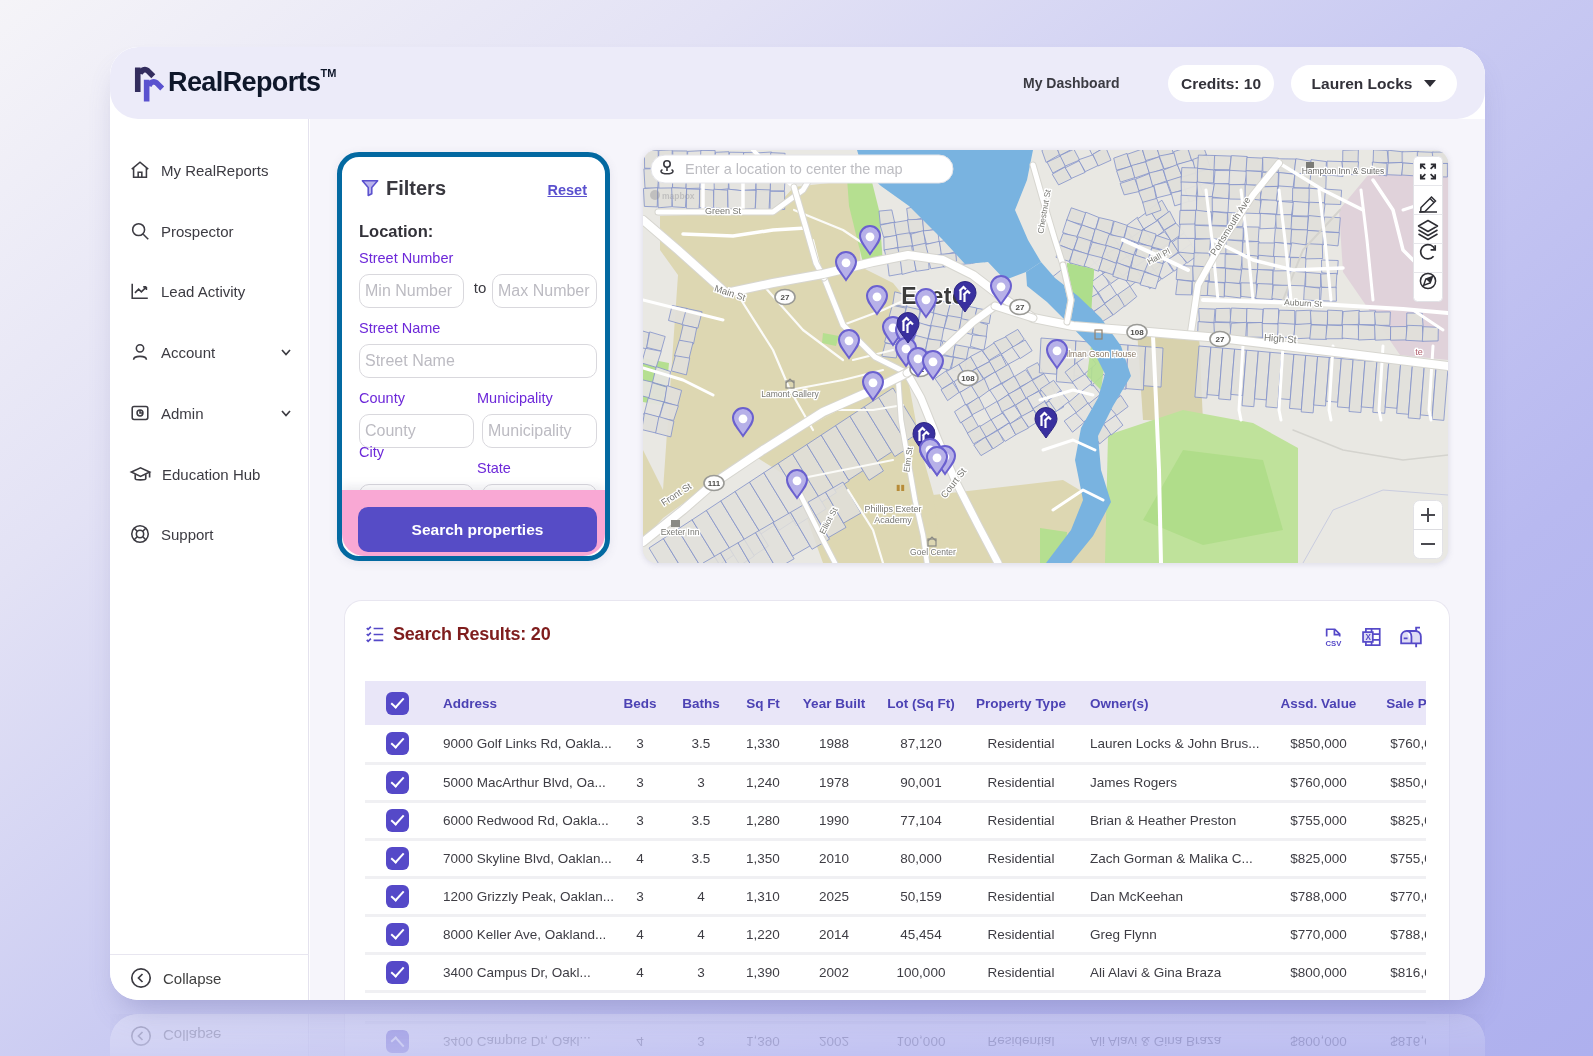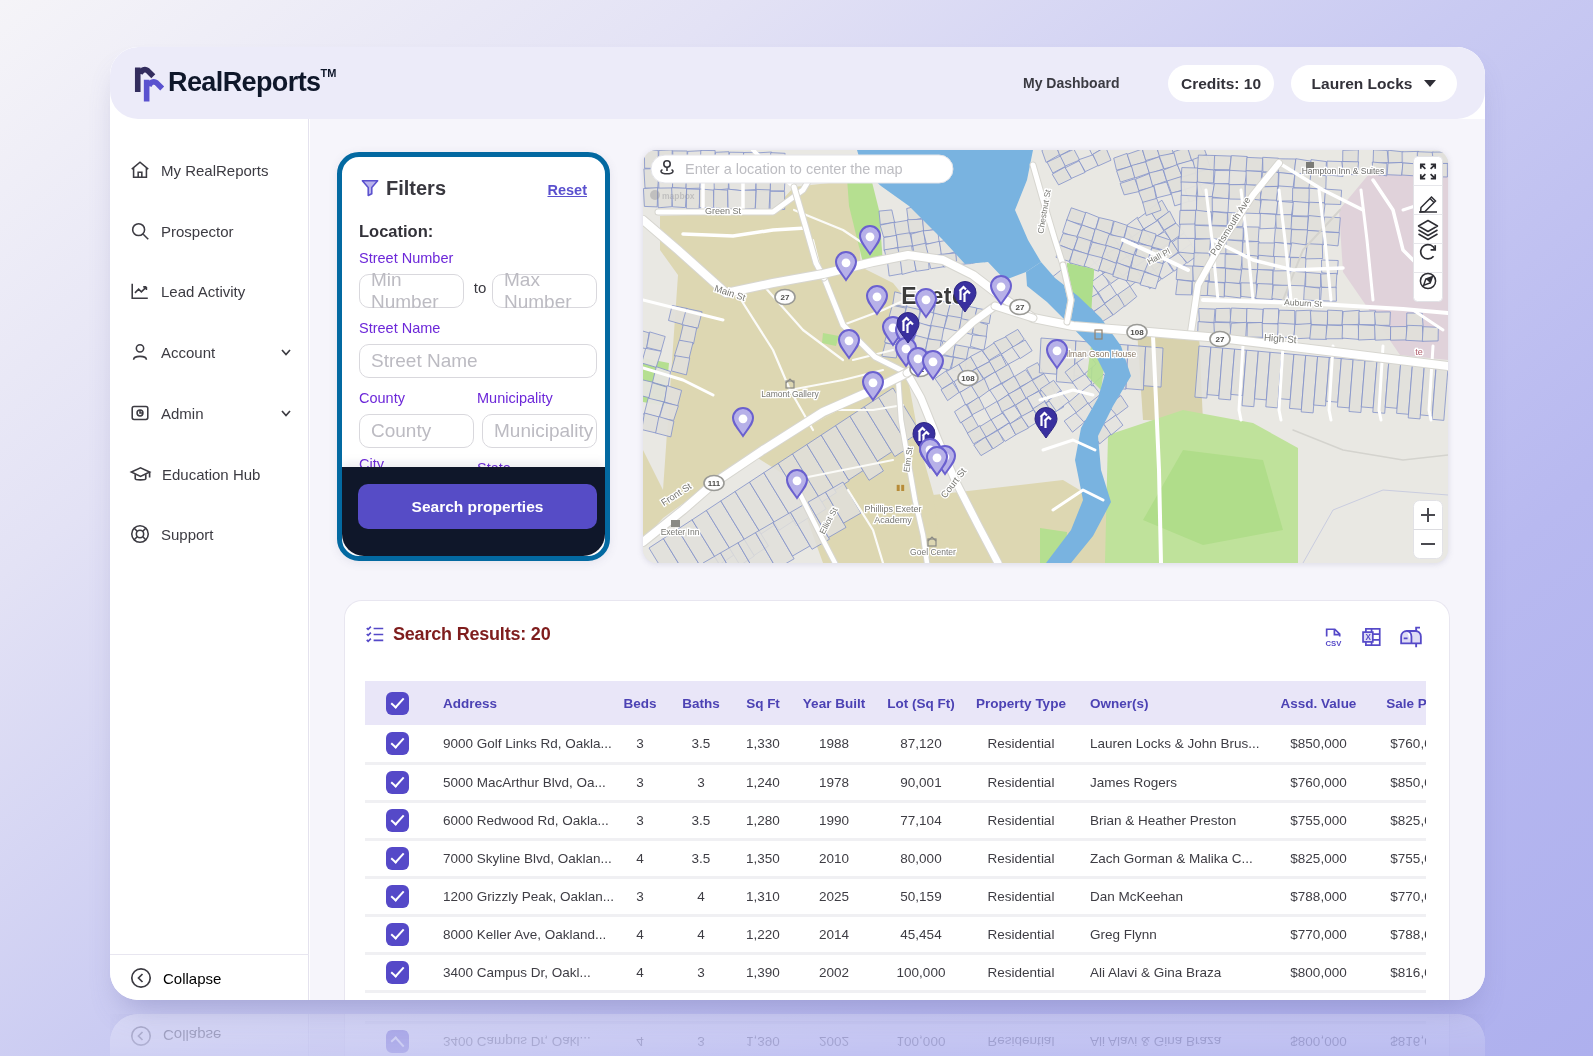--- a/index.html
+++ b/index.html
@@ -31,36 +31,36 @@
 #side {
   position:absolute; left:0; top:72px; width:199px; height:881px; background:#fff;
   border-right:1px solid #e4e2ee;
 }
 .nav { position:absolute; left:0; width:199px; height:34px; display:flex; align-items:center; }
 .nav svg { margin-left:19px; flex:none; }
 .nav .lbl { margin-left:10px; font-size:15px; color:#3c3b42; }
 .nav .chev { position:absolute; right:16px; }
 #collapse { position:absolute; left:0; top:835px; width:199px; border-top:1px solid #e8e6f0; height:47px; display:flex; align-items:center; }
 #collapse svg { margin-left:19px; }
-#collapse .lbl { margin-left:10px; font-size:15px; color:#000000; }
+#collapse .lbl { margin-left:10px; font-size:15px; color:#404040; }
 
 #content { position:absolute; left:200px; top:72px; width:1175px; height:881px; background:#f6f5fb; }
 
 #fcard {
   position:absolute; left:27px; top:33px; width:273px; height:409px;
   background:#fff; border-radius:22px; box-shadow:0 2px 10px rgba(80,80,120,0.10); border:5px solid #0369a1;
   overflow:hidden;
 }
 .flbl { position:absolute; font-size:14.5px; color:#6d28d9; }
 .finput {
   position:absolute; height:34px; border:1px solid #d9d8dd; border-radius:10px; background:#fff;
-  display:flex; align-items:center; padding-left:11px; font-size:19px; color:#bcbbc2;
+  display:flex; align-items:center; padding-left:5px; font-size:16px; color:#bcbbc2;
 }
 .ffoot {
-  position:absolute; left:0; bottom:0; width:100%; height:89px; background:#0f172a;
+  position:absolute; left:0; bottom:0; width:100%; height:66px; background:#f9a8d4;
   box-shadow:0 -4px 10px rgba(100,100,130,0.13); border-radius:0 0 22px 22px;
 }
 .searchbtn {
   position:absolute; left:16px; top:17px; width:239px; height:45px; background:#564cc6; border-radius:10px;
   color:#fff; font-size:15.5px; font-weight:bold; display:flex; align-items:center; justify-content:center;
 }
 
 #mapcard { position:absolute; left:333px; top:31px; width:805px; height:413px; border-radius:14px; overflow:hidden; box-shadow:0 1px 6px rgba(90,90,120,0.18); background:#e9e8e3;}
 
 #rescard {
@@ -180,21 +180,21 @@
       <div class="flbl" style="left:17px;top:93px;">Street Number</div>
       <div class="finput" style="left:17px;top:117px;width:105px;">Min Number</div>
       <div style="position:absolute;left:127px;top:122px;width:22px;text-align:center;font-size:15px;color:#3a3940;">to</div>
       <div class="finput" style="left:150px;top:117px;width:105px;">Max Number</div>
       <div class="flbl" style="left:17px;top:163px;">Street Name</div>
       <div class="finput" style="left:17px;top:187px;width:238px;">Street Name</div>
       <div class="flbl" style="left:17px;top:233px;">County</div>
       <div class="flbl" style="left:135px;top:233px;">Municipality</div>
       <div class="finput" style="left:17px;top:257px;width:115px;">County</div>
       <div class="finput" style="left:140px;top:257px;width:115px;">Municipality</div>
-      <div class="flbl" style="left:17px;top:299px;">City</div>
+      <div class="flbl" style="left:17px;top:287px;">City</div>
       <div class="flbl" style="left:135px;top:303px;">State</div>
       <div class="finput" style="left:17px;top:327px;width:115px;">&nbsp;</div>
       <div class="finput" style="left:140px;top:327px;width:115px;">&nbsp;</div>
       <div class="ffoot">
           <div class="searchbtn">Search properties</div>
         </div>
     </div>
     <div id="mapcard"><svg width="805" height="413" viewBox="0 0 805 413" font-family="Liberation Sans, sans-serif">
           <rect width="805" height="413" fill="#e9e8e3"></rect>
           <path d="M17.0,66.0 L128.0,62.0 L151.0,37.0 L212.0,30.0 L218.0,117.0 L250.0,133.0 L268.0,155.0 L264.0,223.0 L150.0,285.0 L71.0,331.0 L20.0,368.0 L0.0,390.0 L0.0,300.0 L20.0,340.0 L35.0,125.0 L17.0,100.0 Z" fill="#ddd7b2"></path>

